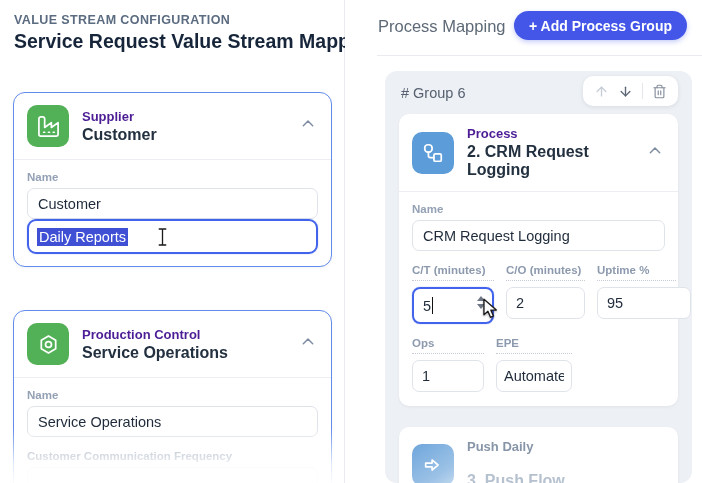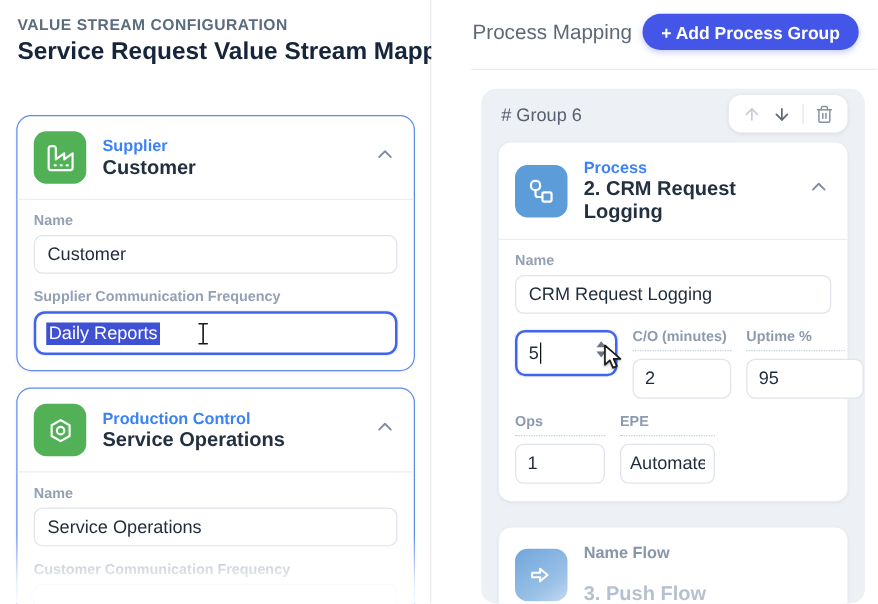--- a/index.html
+++ b/index.html
@@ -12,21 +12,21 @@
   .eyebrow { position:absolute; left:14px; top:13px; font-size:12.5px; font-weight:700; letter-spacing:.4px; color:#5b6b80; }
   .page-title { position:absolute; left:14px; top:30px; width:331px; font-size:19.5px; font-weight:700; color:#16253a; white-space:nowrap; overflow:hidden; }
 
   .vs-card { position:absolute; left:13px; width:319px; background:#fff; border:1.5px solid #628ceb; border-radius:12px; padding:12px 13px; box-shadow:0 1px 3px rgba(20,40,80,.05); }
   .card-head { display:flex; align-items:center; gap:13px; }
   .sq-icon { width:42px; height:42px; border-radius:10px; display:flex; align-items:center; justify-content:center; flex:none; }
   .green { background:#52b157; }
   .blue { background:#5b9cd9; }
   .grad-blue { background:linear-gradient(145deg,#6fa6dc 0%,#9cc2e6 70%,#c4daf0 100%); }
   .head-labels { flex:1; min-width:0; }
-  .type-label { font-size:13px; font-weight:600; color:#3b82f6; }
+  .type-label { font-size:13px; font-weight:600; color:#4c1d95; }
   .card-title { font-size:16px; font-weight:700; color:#22303f; margin-top:2px; }
   .chevron { color:#7e8ba1; flex:none; margin-right:2px; }
   .divider { height:1px; background:#eceef2; margin:12px -13px 0; }
   .field-label { font-size:11.5px; font-weight:700; color:#94a1b5; margin:11px 0 5px; }
   .text-input { width:100%; height:31px; border:1px solid #dfe3ea; border-radius:7px; padding:0 10px; font-size:14.5px; color:#1f2b3a; font-family:inherit; background:#fff; outline:none; }
   .focus-box { position:relative; width:100%; height:35px; border:2px solid #4263eb; border-radius:9px; display:flex; align-items:center; padding:0 8px; background:#fff; box-shadow:0 0 0 1px rgba(66,99,235,.08); }
   .selected-text { background:#3f50d5; color:#ffffff; font-size:14.5px; padding:1px 2px; }
 
   .left-fade { position:absolute; left:0; top:428px; width:344px; height:55px; background:linear-gradient(to bottom, rgba(255,255,255,0) 0%, rgba(255,255,255,.8) 65%, rgba(255,255,255,.97) 100%); pointer-events:none; z-index:5; }
 
@@ -86,21 +86,20 @@
         </div>
         <span class="chevron">
           <svg width="16" height="16" viewBox="0 0 24 24" fill="none" stroke="currentColor" stroke-width="2.2" stroke-linecap="round" stroke-linejoin="round">
               <path d="M5 14.5 12 7.5l7 7"></path>
             </svg>
         </span>
       </div>
       <div class="divider"></div>
       <div class="field-label">Name</div>
       <input class="text-input" value="Customer" style="">
-      <div class="field-label" style="margin-top:13px;">Supplier Communication Frequency</div>
       <div class="focus-box">
         <span class="selected-text">Daily Reports</span>
         <span class="ibeam">
           <svg width="11" height="20" viewBox="0 0 11 20" fill="none" stroke="#1a1a1a" stroke-width="1.3" stroke-linecap="round">
             <path d="M2.2 2h2.6M6.2 2h2.6M5.5 2v16M2.2 18h2.6M6.2 18h2.6"></path>
           </svg>
         </span>
       </div>
     </div>
 
@@ -184,20 +183,21 @@
                 <path d="M5 14.5 12 7.5l7 7"></path>
               </svg>
           </span>
         </div>
         <div class="divider"></div>
         <div class="field-label">Name</div>
         <input class="text-input" value="CRM Request Logging" style="">
 
         <div class="metric-row">
           <div class="metric-col" style="width:82px;">
+            <div class="metric-label">C/T (minutes)</div>
             <div class="ct-box">
               <span class="ct-value">5</span>
                 <span class="caret"></span>
               <span class="spinner">
                 <svg width="8" height="5" viewBox="0 0 8 5">
                     <path d="M4 0l4 5H0z" fill="#6e7684"></path>
                   </svg>
                 <svg width="8" height="5" viewBox="0 0 8 5">
                     <path d="M4 5L0 0h8z" fill="#6e7684"></path>
                   </svg>
@@ -232,21 +232,21 @@
       </div>
 
       <div class="push-card">
         <div class="card-head">
           <div class="sq-icon grad-blue">
             <svg width="22" height="22" viewBox="0 0 24 24" fill="none" stroke="#fff" stroke-width="1.8" stroke-linejoin="round">
               <path d="M4 10h7V6.5l6.5 5.5-6.5 5.5V14H4z"></path>
             </svg>
           </div>
           <div class="head-labels">
-            <div class="push-type">Name Flow</div>
+            <div class="push-type">Push Daily</div>
             <div class="push-title">3. Push Flow</div>
           </div>
         </div>
       </div>
     </div>
 
     <div class="right-fade"></div>
   </div>
 
 </div>

